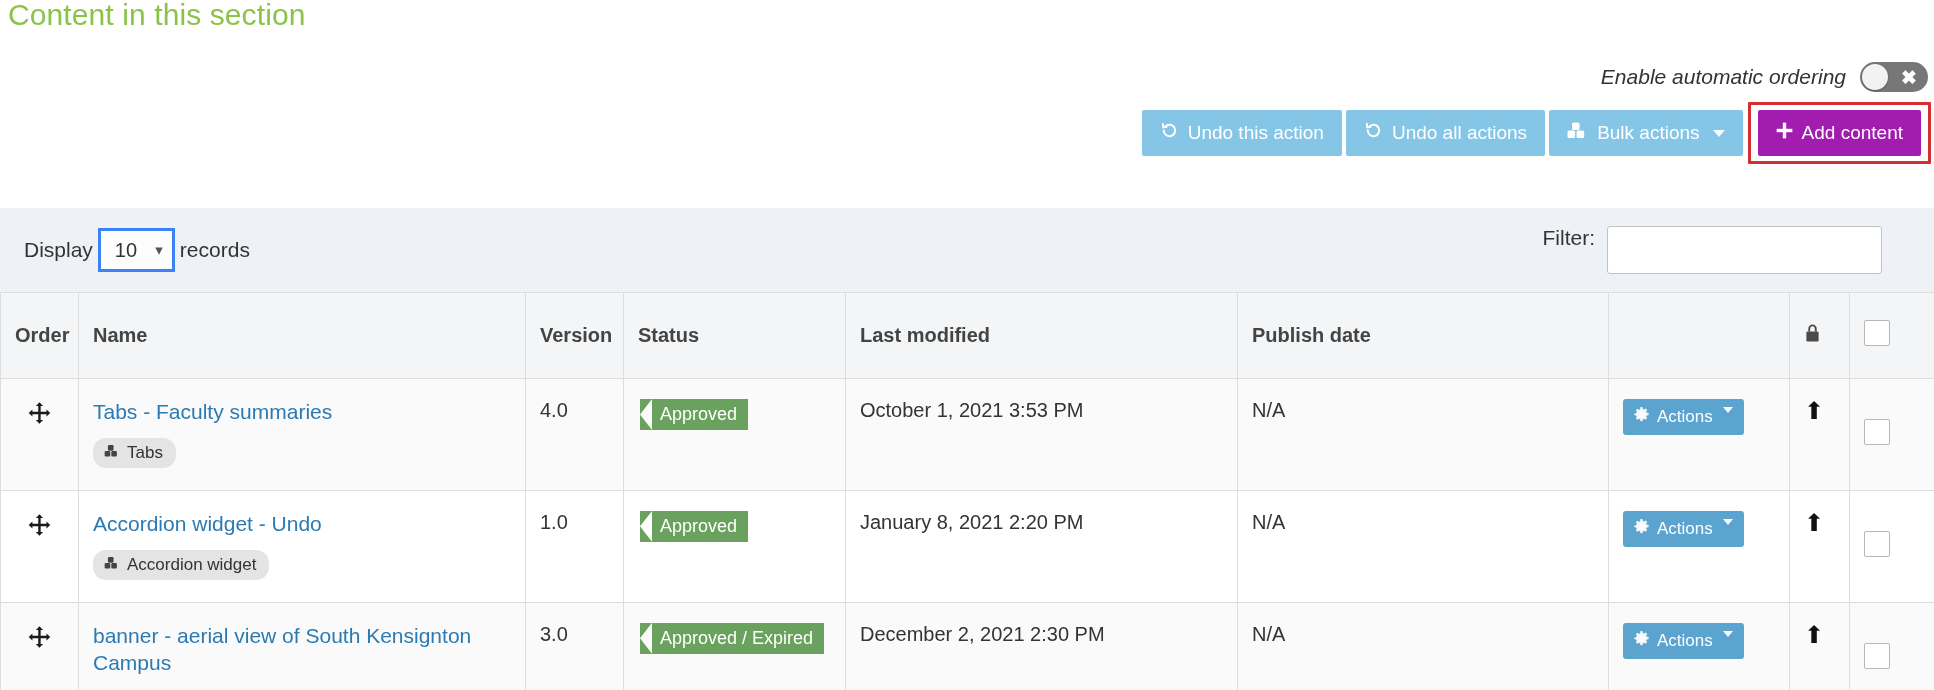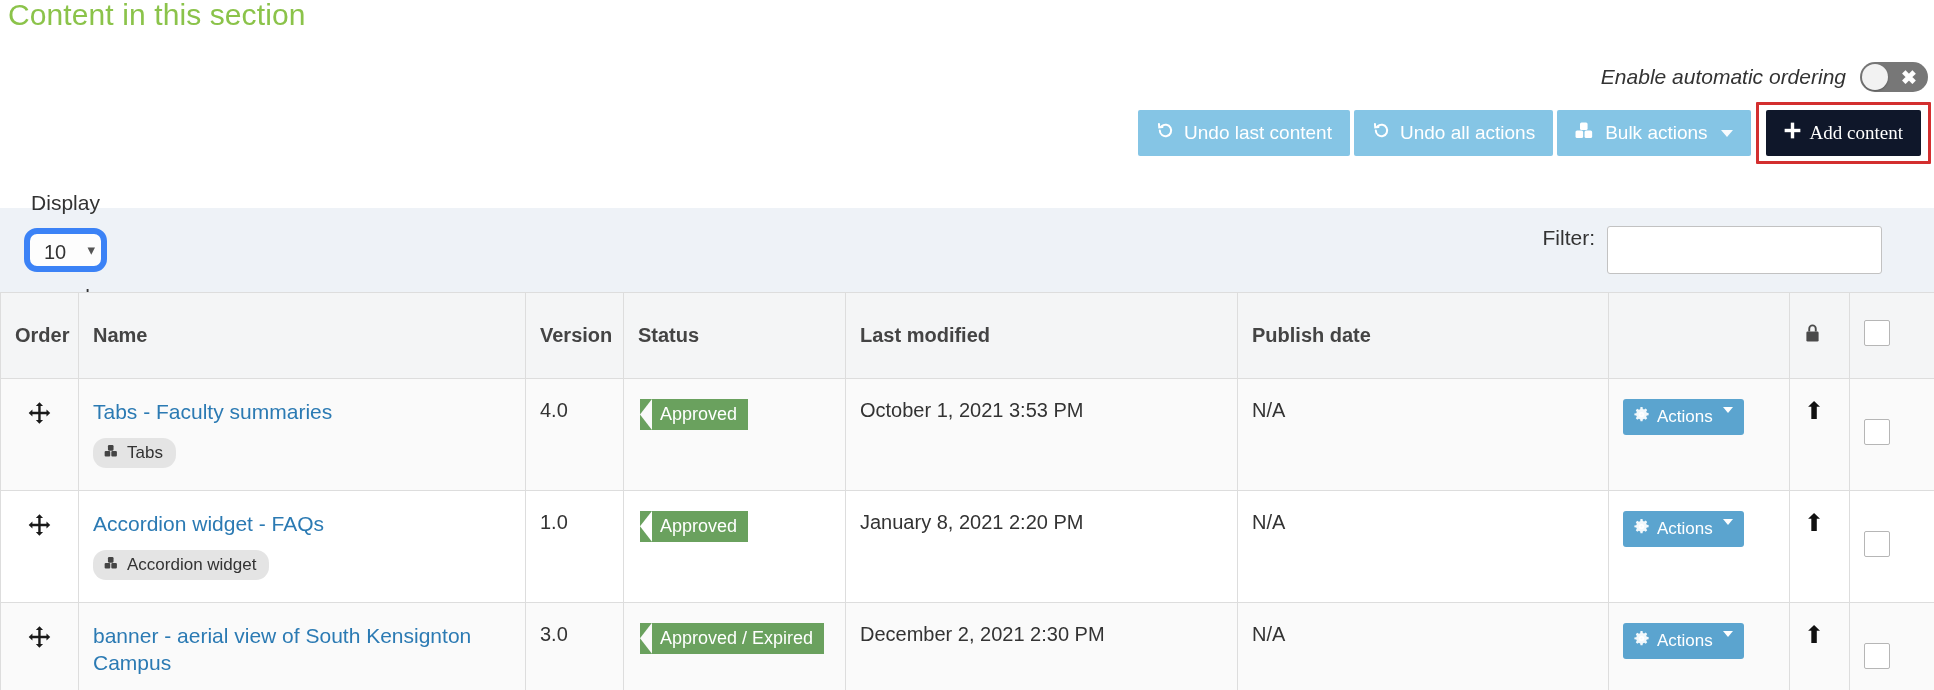--- a/index.html
+++ b/index.html
@@ -64,21 +64,21 @@
     font-size: 19px;
     color: #ffffff;
     padding: 0 18px;
     height: 46px;
     display: inline-flex; align-items: center; gap: 9px;
     cursor: pointer;
     white-space: nowrap;
     border-radius: 2px;
   }
   .btn-info { background: #85c5e5; }
-  .btn-success { background: #0f172a; font-family: Liberation Serif, serif; }
+  .btn-success { background: #a21caf; }
   .btn .caret {
     width: 0; height: 0;
     border-left: 6px solid transparent;
     border-right: 6px solid transparent;
     border-top: 7px solid #ffffff;
     margin-left: 4px;
     opacity: .95;
   }
   .add-wrap {
     border: 3px solid #d32f2f;
@@ -91,29 +91,29 @@
 
   
   .controls {
     position: absolute;
     left: 0; top: 208px;
     width: 1934px; height: 84px;
     background: #eef2f7;
     display: flex; align-items: center;
   }
   .display-group {
-    display: flex; align-items: center; gap: 13px;
+    display: flex; align-items: center; gap: 5px;
     margin-left: 24px;
-    font-size: 21px; color: #333; flex-direction: column;
+    font-size: 21px; color: #333;
   }
   .select-box {
     appearance: none; -webkit-appearance: none;
     background: #fdfdfd;
-    border: 6px solid #3b82f6;
-    border-radius: 13px;
+    border: 3px solid #3b82f6;
+    border-radius: 0;
     font-size: 20px;
     font-family: "Liberation Sans", sans-serif;
     color: #333;
     padding: 7px 34px 7px 14px;
     height: 44px;
     cursor: pointer;
   }
   .select-wrap { position: relative; display: inline-flex; }
   .select-wrap .chev {
     position: absolute; right: 12px; top: 50%;
@@ -268,21 +268,21 @@
 
   <div class="toolbar">
 
     <button class="btn btn-info">
       <span class="icon-svg">
         <svg width="19" height="19" viewBox="0 0 20 20" fill="none" stroke="#ffffff" stroke-width="2.1" stroke-linecap="round">
           <path d="M4 10a6 6 0 1 0 1.9-4.4"></path>
           <polyline points="3.1,3.1 3.4,6.6 6.9,6.2" fill="none"></polyline>
         </svg>
       </span>
-      <span>Undo last content</span>
+      <span>Undo this action</span>
     </button>
 
     <button class="btn btn-info">
       <span class="icon-svg">
         <svg width="19" height="19" viewBox="0 0 20 20" fill="none" stroke="#ffffff" stroke-width="2.1" stroke-linecap="round">
           <path d="M4 10a6 6 0 1 0 1.9-4.4"></path>
           <polyline points="3.1,3.1 3.4,6.6 6.9,6.2" fill="none"></polyline>
         </svg>
       </span>
       <span>Undo all actions</span>
@@ -416,21 +416,21 @@
 
       <tr class="even">
         <td>
           <span class="drag-handle">
             <svg width="25" height="25" viewBox="0 0 24 24" fill="#1a1a1a">
               <path d="M12 1.2l3.4 3.6h-2.3v5.6h5.6V8.1L22.3 11.5 18.7 14.9v-2.3h-5.6v5.6h2.3L11.9 21.8 8.5 18.2h2.3v-5.6H5.2v2.3L1.6 11.5 5.2 8.1v2.3h5.6V4.8H8.5z"></path>
             </svg>
           </span>
         </td>
         <td>
-          <a class="name-link">Accordion widget - FAQs</a>
+          <a class="name-link">Accordion widget - Undo</a>
           <span class="type-badge">
             <span>
               <svg width="16" height="14" viewBox="0 0 22 20" fill="#444">
                 <rect x="0.5" y="10" width="8" height="8" rx="1.6"></rect>
                 <rect x="10" y="10" width="8" height="8" rx="1.6"></rect>
                 <rect x="5.2" y="1.6" width="8" height="8" rx="1.6"></rect>
               </svg>
             </span>
             <span>Accordion widget</span>
           </span>

